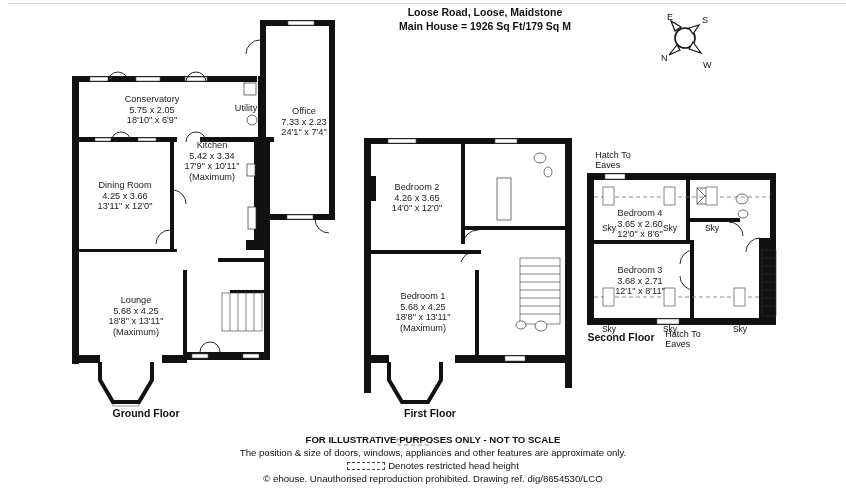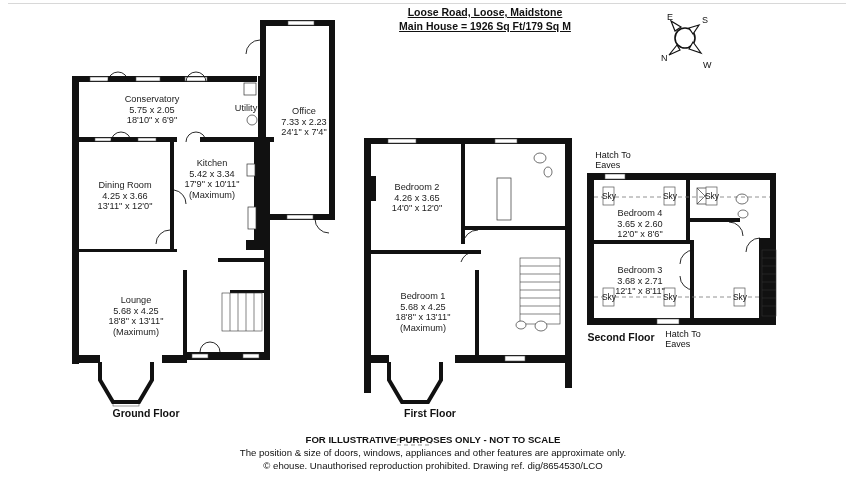--- a/index.html
+++ b/index.html
@@ -1,26 +1,26 @@
 <!DOCTYPE html>
 <html><head>
 <meta charset="utf-8">
 <style>
   html, body { margin: 0; padding: 0; background: #ffffff; }
   body { width: 846px; height: 492px; position: relative; overflow: hidden; font-family: "Liberation Sans", sans-serif; color: #111; }
   .topline { position: absolute; left: 8px; top: 3px; width: 838px; height: 1px; background: #d8d8d8; }
   .header { position: absolute; left: 370px; top: 5px; width: 230px; text-align: center; font-weight: bold; font-size: 10.5px; line-height: 14px; }
-  .header div { white-space: nowrap; text-decoration: underline; }
+  .header div { white-space: nowrap; }
   .compass { position: absolute; left: 655px; top: 8px; width: 70px; height: 60px; }
   .compass .lbl { position: absolute; font-size: 9px; }
   svg.plan { position: absolute; left: 0; top: 0; }
   .room-label { position: absolute; text-align: center; font-size: 9.2px; line-height: 10.5px; white-space: nowrap; transform: translateX(-50%); color: #222; }
   .floor-label { position: absolute; font-weight: bold; font-size: 10.5px; white-space: nowrap; transform: translateX(-50%); }
   .small-label { position: absolute; font-size: 9px; line-height: 9.5px; text-align: left; white-space: nowrap; transform: translateX(-50%); }
-  .sky { position: absolute; font-size: 8.5px; transform: translateX(-50%); }
+  .sky { position: absolute; font-size: 8.5px; transform: translateX(-50%); margin-top: 32px; }
   .footer { position: absolute; left: 208px; top: 433px; width: 450px; text-align: center; font-size: 9.6px; line-height: 13px; }
   .footer .b { font-weight: bold; }
   .dash-box { display: inline-block; width: 36px; height: 6px; border: 1px dashed #444; vertical-align: middle; margin-right: 3px; }
 </style>
 </head>
 <body>
 
 <div class="topline"></div>
 
 <div class="header">
@@ -208,21 +208,21 @@
   <div>18'10" x 6'9"</div>
 </div>
 <div class="room-label" style="left:246px;top:103px">
   <div>Utility</div>
 </div>
 <div class="room-label" style="left:304px;top:106px">
   <div>Office</div>
   <div>7.33 x 2.23</div>
   <div>24'1" x 7'4"</div>
 </div>
-<div class="room-label" style="left:212px;top:158px">
+<div class="room-label" style="left:212px;top:140px">
   <div>Kitchen</div>
   <div>5.42 x 3.34</div>
   <div>17'9" x 10'11"</div>
   <div>(Maximum)</div>
 </div>
 <div class="room-label" style="left:125px;top:180px">
   <div>Dining Room</div>
   <div>4.25 x 3.66</div>
   <div>13'11" x 12'0"</div>
 </div>
@@ -269,14 +269,15 @@
 <span class="sky" style="left:740px;top:292px">Sky</span>
 <div class="floor-label" style="left:621px;top:331px">Second Floor</div>
 <div class="small-label" style="left:683px;top:330px">
   <div>Hatch To</div>
   <div>Eaves</div>
 </div>
 
 <div class="footer">
   <div class="b">FOR ILLUSTRATIVE PURPOSES ONLY - NOT TO SCALE</div>
   <div>The position &amp; size of doors, windows, appliances and other features are approximate only.</div>
+  <div><span class="dash-box"></span><span>Denotes restricted head height</span></div>
   <div>© ehouse. Unauthorised reproduction prohibited. Drawing ref. dig/8654530/LCO</div>
 </div>
 
 </body></html>

